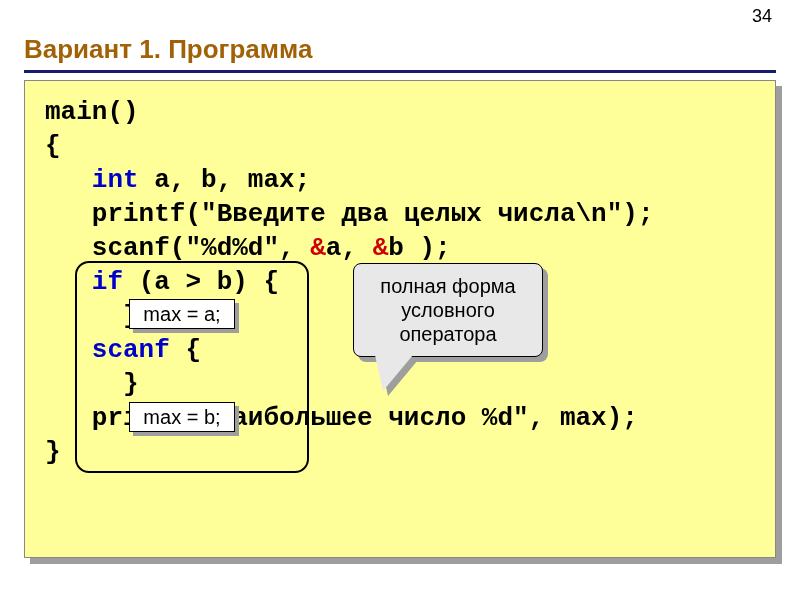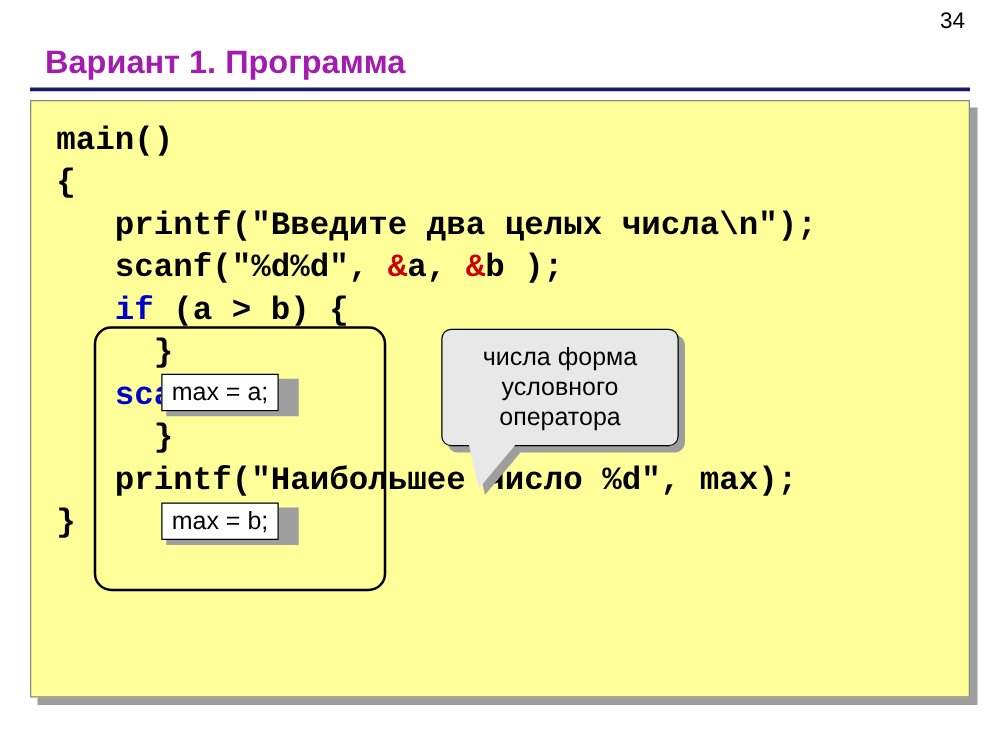--- a/index.html
+++ b/index.html
@@ -16,24 +16,24 @@
   .page-number {
     position: absolute;
     top: 6px;
     right: 28px;
     font-size: 18px;
     color: #000;
   }
   .title {
     position: absolute;
     top: 34px;
-    left: 36px;
+    left: 24px;
     font-size: 26px;
     font-weight: bold;
-    color: #a21caf;
+    color: #a16207;
   }
   .title-rule {
     position: absolute;
     top: 70px;
     left: 24px;
     width: 752px;
     height: 3px;
     background: #1a1a6a;
   }
   .code-wrap {
@@ -72,21 +72,21 @@
     font-family: Arial, sans-serif;
     font-weight: normal;
   }
   .chip-shadow {
     position: absolute;
     top: 4px; left: 4px; width: 106px; height: 30px;
     background: #9e9e9e;
   }
   .chip {
     position: absolute;
-    top: 0; left: 0; width: 94px; height: 30px;
+    top: 0; left: 0; width: 106px; height: 30px;
     background: #fff;
     border: 1px solid #000;
     text-align: center;
     line-height: 28px;
     font-size: 20px;
   }
 
   
   .ifframe {
     position: absolute;
@@ -132,20 +132,21 @@
 
 <div class="page-number">34</div>
 <div class="title">Вариант 1. Программа</div>
 <div class="title-rule"></div>
 
 <div class="code-wrap">
   <div class="code-shadow"></div>
   <div class="code-box">
     <div class="codeline">main()</div>
     <div class="codeline">{</div>
+    <div class="codeline"><span>   </span><span class="kw">int</span><span> a, b, max;</span></div>
     <div class="codeline">   printf("Введите два целых числа\n");</div>
     <div class="codeline"><span>   scanf("%d%d", </span><span class="amp">&amp;</span><span>a, </span><span class="amp">&amp;</span><span>b );</span></div>
     <div class="codeline"><span>   </span><span class="kw">if</span><span> (a &gt; b) {</span></div>
     <div class="codeline"></div>
     <div class="codeline">     }</div>
     <div class="codeline"><span>   </span><span class="kw">scanf</span><span> {</span></div>
     <div class="codeline"></div>
     <div class="codeline">     }</div>
     <div class="codeline">   printf("Наибольшее число %d", max);</div>
     <div class="codeline">}</div>
@@ -158,21 +159,21 @@
     </div>
 
     <div class="chip-wrap" style="left:104px; top:321px;">
       <div class="chip-shadow"></div>
       <div class="chip">max = b;</div>
     </div>
 
     <div class="callout-wrap" style="left:328px; top:182px;">
       <div class="callout-shadow"></div>
       <div class="callout">
-        <span>числа форма условного оператора</span>
+        <span>полная форма условного оператора</span>
       </div>
 
       <div class="callout-tail-shadow" style="left:27px; top:97px; border-top:36px solid #9e9e9e; border-left:8px solid transparent; border-right:30px solid transparent;"></div>
       <div class="callout-tail" style="left:22px; top:92px; border-top:36px solid #e8e8e8; border-left:8px solid transparent; border-right:30px solid transparent;"></div>
       <div class="callout-tail" style="left:20px; top:93px; border-top:38px solid #000; border-left:9px solid transparent; border-right:32px solid transparent; z-index:-1;"></div>
     </div>
 
   </div>
 </div>
 

